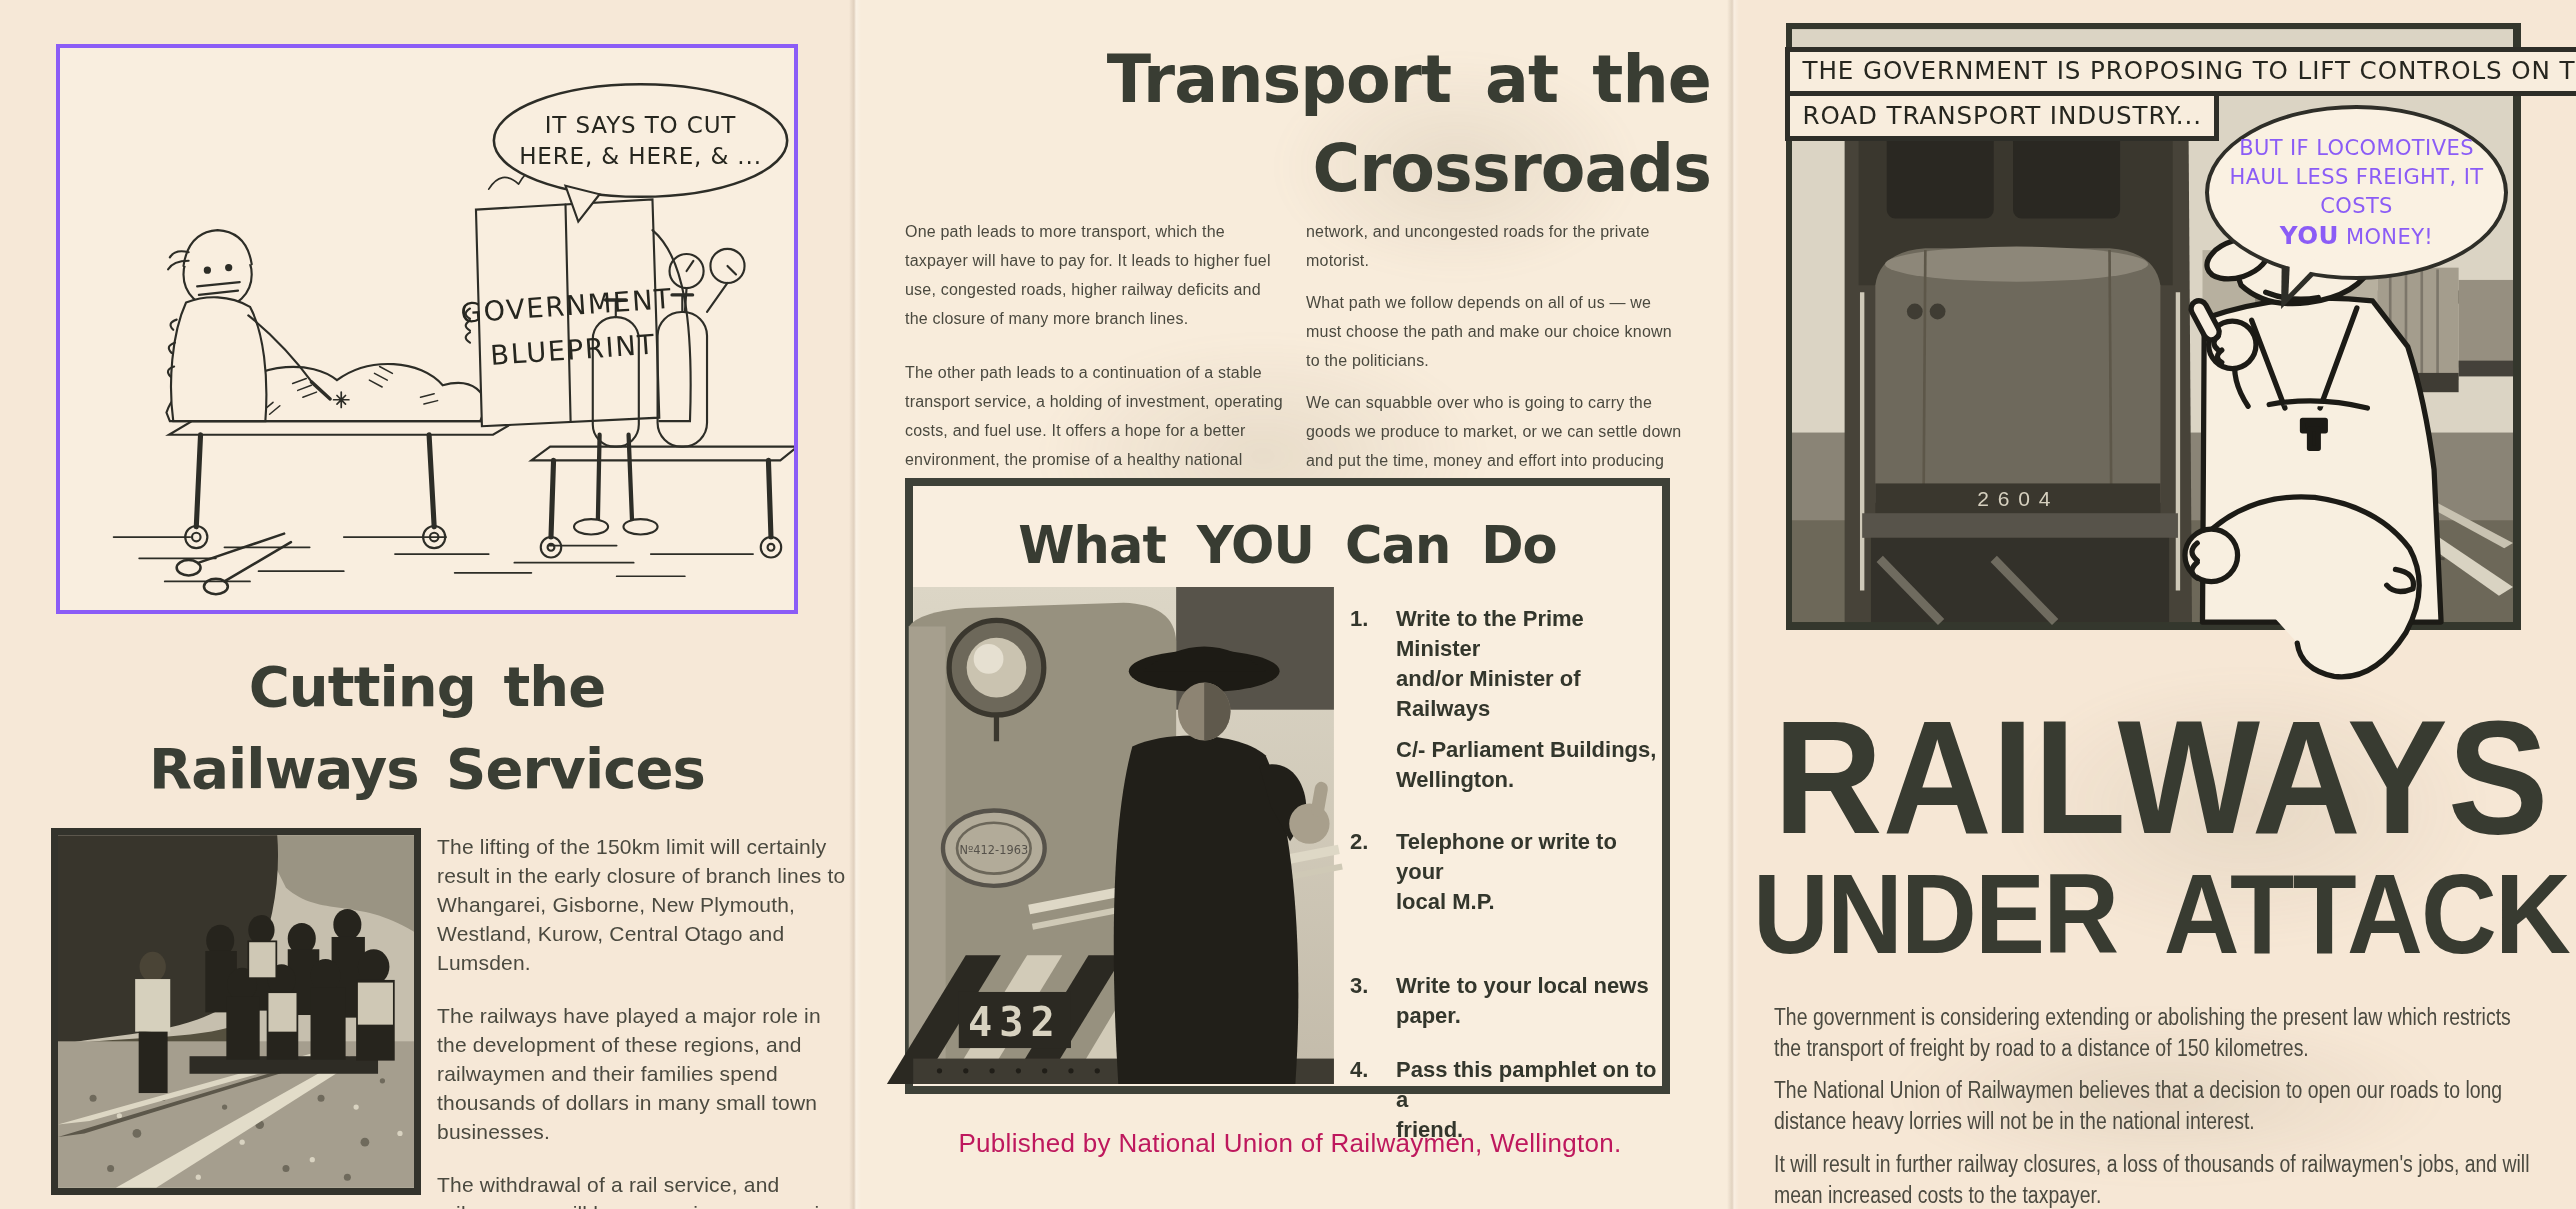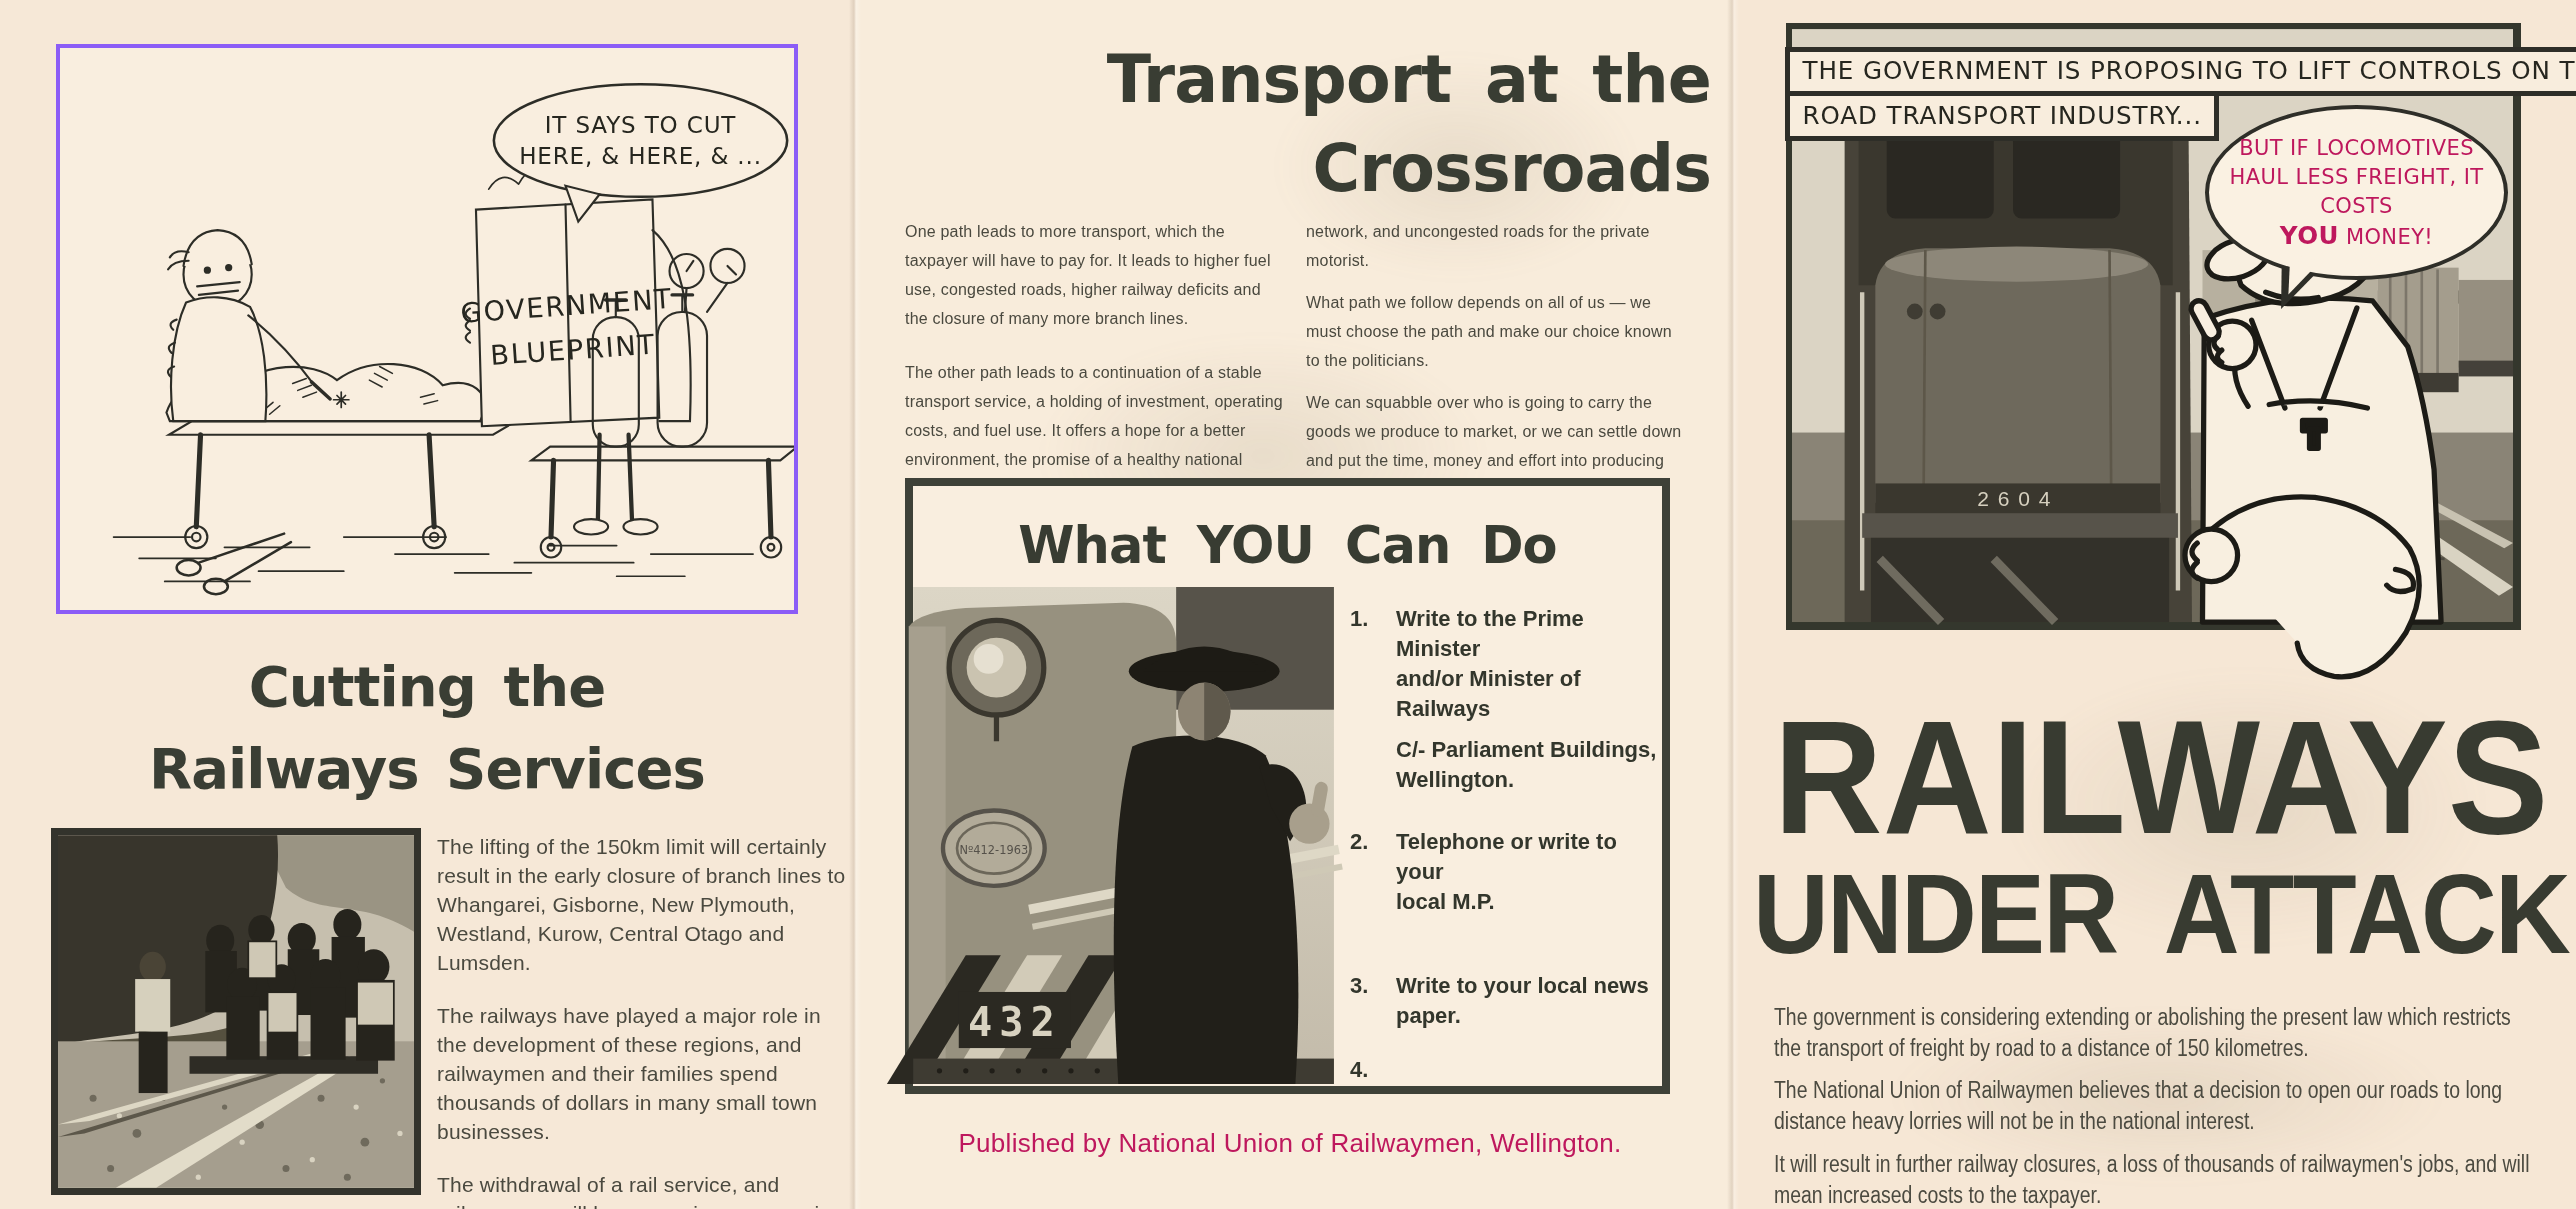--- a/index.html
+++ b/index.html
@@ -61,21 +61,21 @@
     border:8.8px solid #34372d;box-sizing:border-box;background:#dbd4c4;overflow:visible;}
   #photoR{position:absolute;left:-1.8px;top:-1.8px;width:721px;height:658px;overflow:visible;}
   #captionR{position:absolute;left:-8.8px;top:16px;z-index:4;font-family:"DejaVu Sans",sans-serif;
     color:#26261f;letter-spacing:0.9px;}
   .capline{background:#f8eddd;border:5.3px solid #2e2e28;padding:4.4px 12.3px 6.1px 12.3px;
     font-size:24.6px;width:max-content;}
   .capline2{margin-top:-5.3px;}
   #bubbleR{position:absolute;left:411px;top:74px;width:295px;height:167px;z-index:4;
     background:#faf1e2;border:4.4px solid #2e2e28;border-radius:50%;
     display:flex;flex-direction:column;justify-content:center;align-items:center;
-    font-family:"DejaVu Sans",sans-serif;font-size:21px;line-height:29px;color:#be185d;
+    font-family:"DejaVu Sans",sans-serif;font-size:21px;line-height:29px;color:#8b5cf6;
     text-align:center;letter-spacing:0.4px;}
   #bubbleR .b{font-weight:700;font-size:24.6px;}
   #tailR{position:absolute;left:481px;top:230px;z-index:3;width:0;height:0;
     border-left:12.3px solid transparent;border-right:30px solid transparent;
     border-top:51px solid #2e2e28;transform:rotate(14deg);}
   #tailRin{position:absolute;left:491px;top:226px;z-index:5;width:0;height:0;
     border-left:8.8px solid transparent;border-right:23px solid transparent;
     border-top:40px solid #faf1e2;transform:rotate(14deg);}
   #headR{position:absolute;left:1746px;top:700px;width:830px;z-index:2;text-align:center;
     color:#383b31;font-weight:700;transform:scaleY(1.07);transform-origin:center top;}
@@ -375,20 +375,24 @@
     </div>
     <div class="item">
       <div class="inum">3.</div>
       <div class="ilines">
         <div>Write to your local news</div>
         <div>paper.</div>
       </div>
     </div>
     <div class="item">
       <div class="inum">4.</div>
+      <div class="ilines">
+        <div>Pass this pamphlet on to a</div>
+        <div>friend.</div>
+      </div>
     </div>
   </div>
 </div>
 
 <div id="footM">Published by National Union of Railwaymen, Wellington.</div>
 
 <div id="photoBoxR">
   <svg id="photoR" viewBox="0 0 822 750" style="overflow:visible">
     <rect width="822" height="470" fill="#dbd4c4"></rect>
     <rect y="460" width="822" height="120" fill="#8a8476"></rect>

